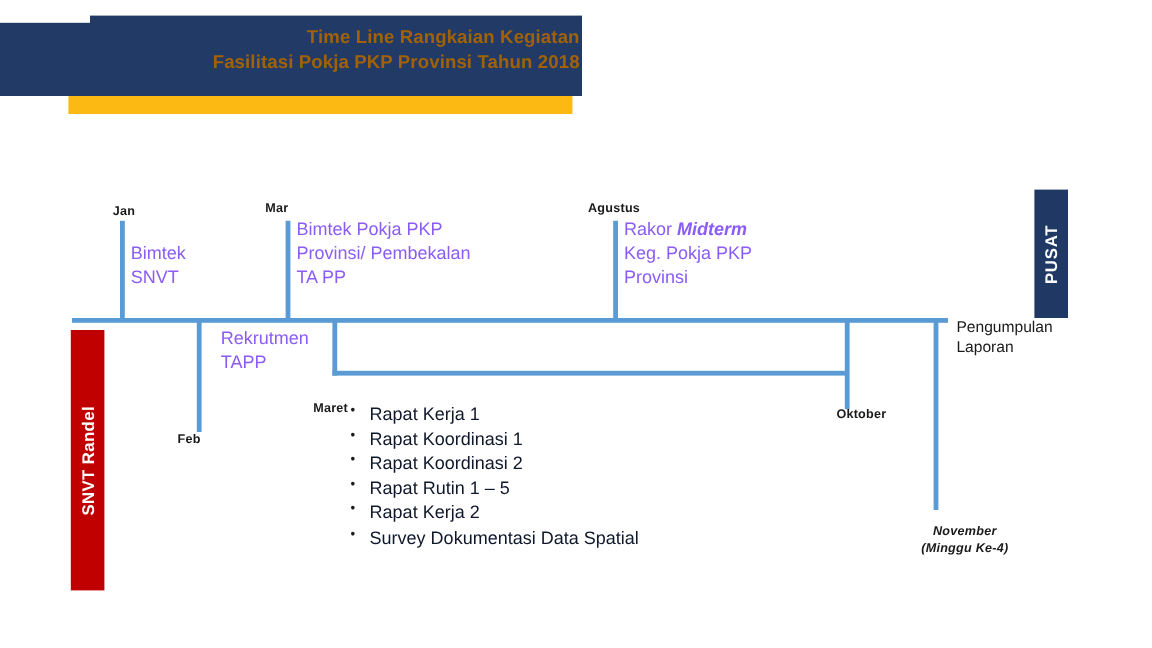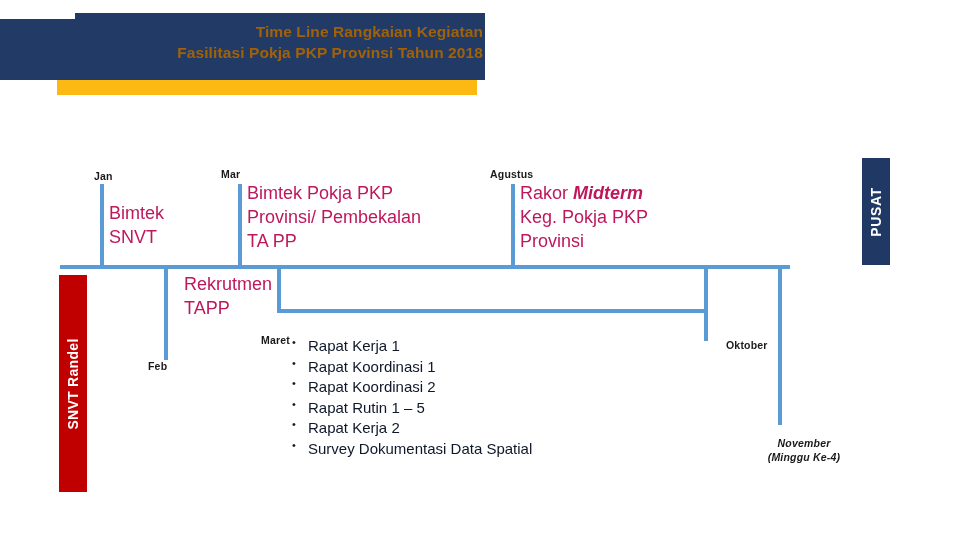--- a/index.html
+++ b/index.html
@@ -64,21 +64,21 @@
 
   
   .month{
     position:absolute;
     font-size:10.5px;font-weight:bold;color:#1a1a1a;
     white-space:nowrap;letter-spacing:.2px;
   }
   .month.ital{font-style:italic;}
   .evt{
     position:absolute;
-    font-size:18px;color:#be185d;line-height:1.33;
+    font-size:15px;color:#8b5cf6;line-height:1.33;
   }
   .evt .it{font-style:italic;font-weight:bold;}
 
   
   ul.bl{margin:0;padding:0;list-style:none;}
   ul.bl li{
     position:relative;padding-left:20px;
   }
   ul.bl li::before{
     content:"\2022";
@@ -128,21 +128,21 @@
   <div class="vline" style="left:164px;top:265px;height:95px;"></div>
   <div class="vline" style="left:277px;top:265px;height:48px;"></div>
   <div class="vline" style="left:704px;top:265px;height:76px;"></div>
   <div class="vline" style="left:778px;top:265px;height:160px;"></div>
 
   <div class="month" style="left:94px;top:170px;">Jan</div>
   <div class="month" style="left:221px;top:168px;">Mar</div>
   <div class="month" style="left:490px;top:168px;">Agustus</div>
   <div class="month" style="left:148px;top:360px;">Feb</div>
   <div class="month" style="left:261px;top:334px;">Maret</div>
-  <div class="month" style="left:726px;top:339px;">Oktober</div>
+  <div class="month" style="left:697px;top:339px;">Oktober</div>
   <div class="month ital" style="left:744px;top:436px;text-align:center;width:120px;line-height:1.35;">
     <span style="display:block;">November</span>
     <span style="display:block;">(Minggu Ke-4)</span>
   </div>
 
   <div class="evt" style="left:109px;top:202px;">
     <div>Bimtek</div>
     <div>SNVT</div>
   </div>
 
@@ -168,15 +168,19 @@
       <li>Rapat Kerja 1</li>
       <li>Rapat Koordinasi 1</li>
       <li>Rapat Koordinasi 2</li>
       <li>Rapat Rutin 1 – 5</li>
       <li>Rapat Kerja 2</li>
       <li>Survey Dokumentasi Data Spatial</li>
     </ul>
   </div>
 
   <div class="list-right">
+    <div class="hd">
+      <div>Pengumpulan</div>
+      <div>Laporan</div>
+    </div>
   </div>
 
 </div>
 
 </body></html>

